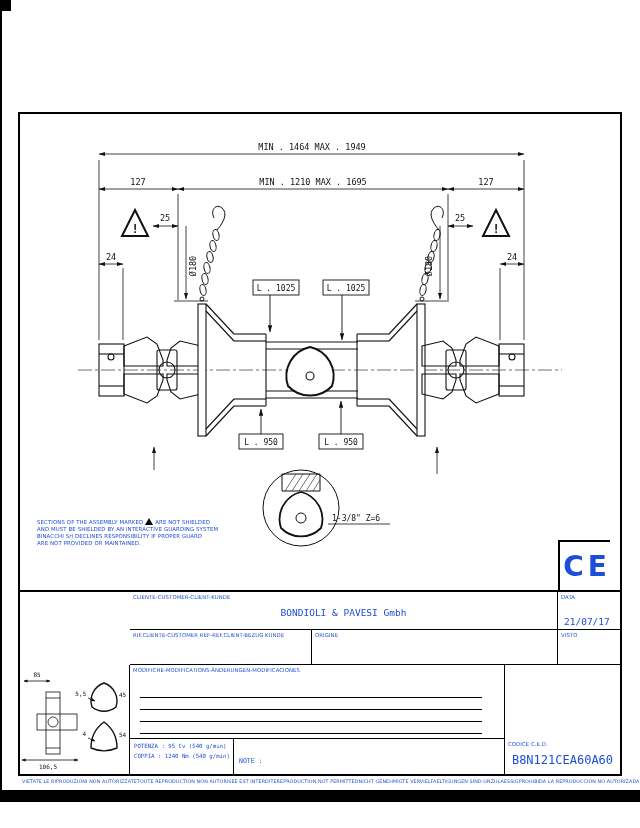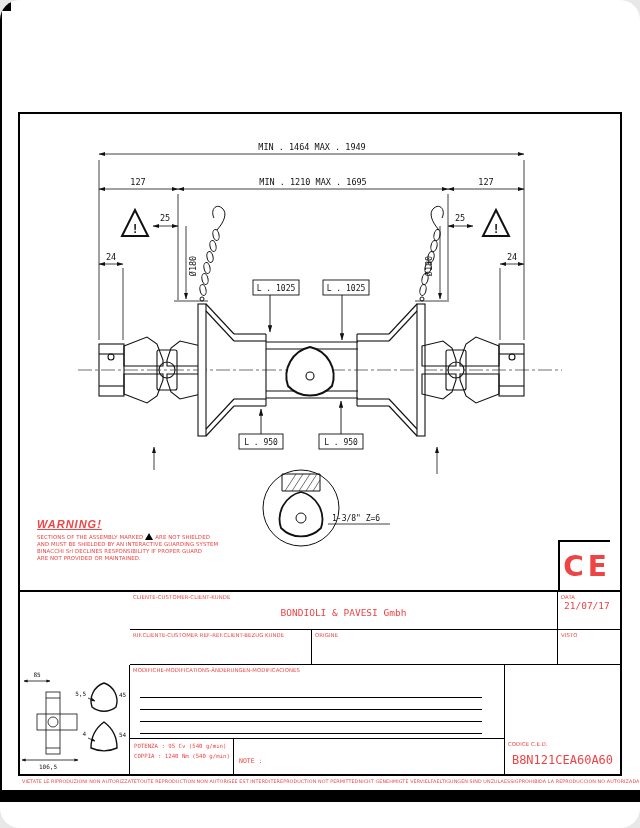--- a/index.html
+++ b/index.html
@@ -1,16 +1,16 @@
 <!DOCTYPE html>
 <html><head>
 <meta charset="utf-8">
 <style>
   html,body { margin:0; padding:0; background:#e8e8e8; }
-  .page { position:relative; width:640px; height:828px; background:#ffffff; font-family:"DejaVu Sans",sans-serif; color:#ef4444; overflow:hidden;border-radius:20px; }
+  .page { position:relative; width:640px; height:828px; background:#ffffff; font-family:"DejaVu Sans",sans-serif; color:#1d4ed8; overflow:hidden; }
   .artifact { position:absolute; background:#000; }
   .corner { left:0; top:0; width:11px; height:11px; }
   .leftline { left:0; top:0; width:2px; height:802px; }
   .bottom-bar { position:absolute; left:0; top:790px; width:640px; height:12px; background:#000; }
 
   .frame { position:absolute; left:18px; top:112px; width:600px; height:660px; border:2px solid #000; background:#fff; }
   svg.drawing { position:absolute; left:0; top:0; }
   svg text { font-family:"DejaVu Sans Mono",monospace; fill:#111; stroke:none; }
   .dim { font-size:8.5px; text-anchor:middle; }
   .boxlbl { font-size:8px; text-anchor:middle; }
@@ -25,21 +25,21 @@
 
   .titleblock { position:absolute; left:0; top:476px; width:600px; height:184px; border-top:2px solid #000; box-sizing:content-box; }
   .cell { position:absolute; box-sizing:border-box; border-right:1.5px solid #000; border-bottom:1.5px solid #000; overflow:hidden; }
   .cell.no-r { border-right:none; }
   .cell.no-b { border-bottom:none; }
   .lbl { font-size:5.3px; padding:2px 3px 0 3px; letter-spacing:0.1px; }
   .lbl.c { text-align:center; padding-left:0; padding-right:0; }
   .tipo-value { font-family:"DejaVu Sans",sans-serif; font-size:42px; letter-spacing:2px; text-align:center; margin-top:4px; }
   .cad { font-family:"DejaVu Sans Mono",monospace; }
   .cliente-value { font-size:9.5px; text-align:center; margin-top:7px; }
-  .data-value { font-size:9.5px; padding-left:6px; margin-top:0; }
+  .data-value { font-size:9.5px; padding-left:6px; margin-top:16px; }
   .codice-value { font-size:12px; text-align:center; margin-top:6px; }
   .pot-line { font-size:5.7px; line-height:9px; padding:3px 2px 0 4px; white-space:nowrap; }
   .note-lbl { font-size:6.5px; padding:3px 0 0 5px;margin-top:15px; }
   .modline { position:absolute; left:10px; right:22px; border-top:1px solid #000; }
 
   .footer { position:absolute; left:0; top:779px; width:640px; display:flex; justify-content:space-between; padding:0 22px; box-sizing:border-box; font-size:4.8px; letter-spacing:0.1px; white-space:nowrap; }
 </style>
 </head>
 <body>
 
@@ -240,21 +240,20 @@
           <line x1="293" y1="377" x2="300" y2="366"></line>
         </g>
         <path d="M281,378 A28,28 0 0 1 301,414 A28,28 0 0 1 261,414 A28,28 0 0 1 281,378 Z" stroke-width="1.8"></path>
         <circle cx="281" cy="404" r="5" stroke-width="1"></circle>
         <line x1="308" y1="410" x2="370" y2="410" stroke-width="0.8"></line>
       </g>
       <text x="312" y="407" font-size="8" text-anchor="start">1-3/8" Z=6</text>
     </svg>
 
     <div class="warning-block">
-      <div class="warning-title">WARNING!</div>
       <div class="warning-lines">
         <div><span>SECTIONS OF THE ASSEMBLY MARKED</span><span class="tri"></span><span>ARE NOT SHIELDED</span></div>
         <div>AND MUST BE SHIELDED BY AN INTERACTIVE GUARDING SYSTEM</div>
         <div>BINACCHI Srl DECLINES RESPONSIBILITY IF PROPER GUARD</div>
         <div>ARE NOT PROVIDED OR MAINTAINED.</div>
       </div>
     </div>
 
     <div class="ce-box">
       <span>CE</span>

